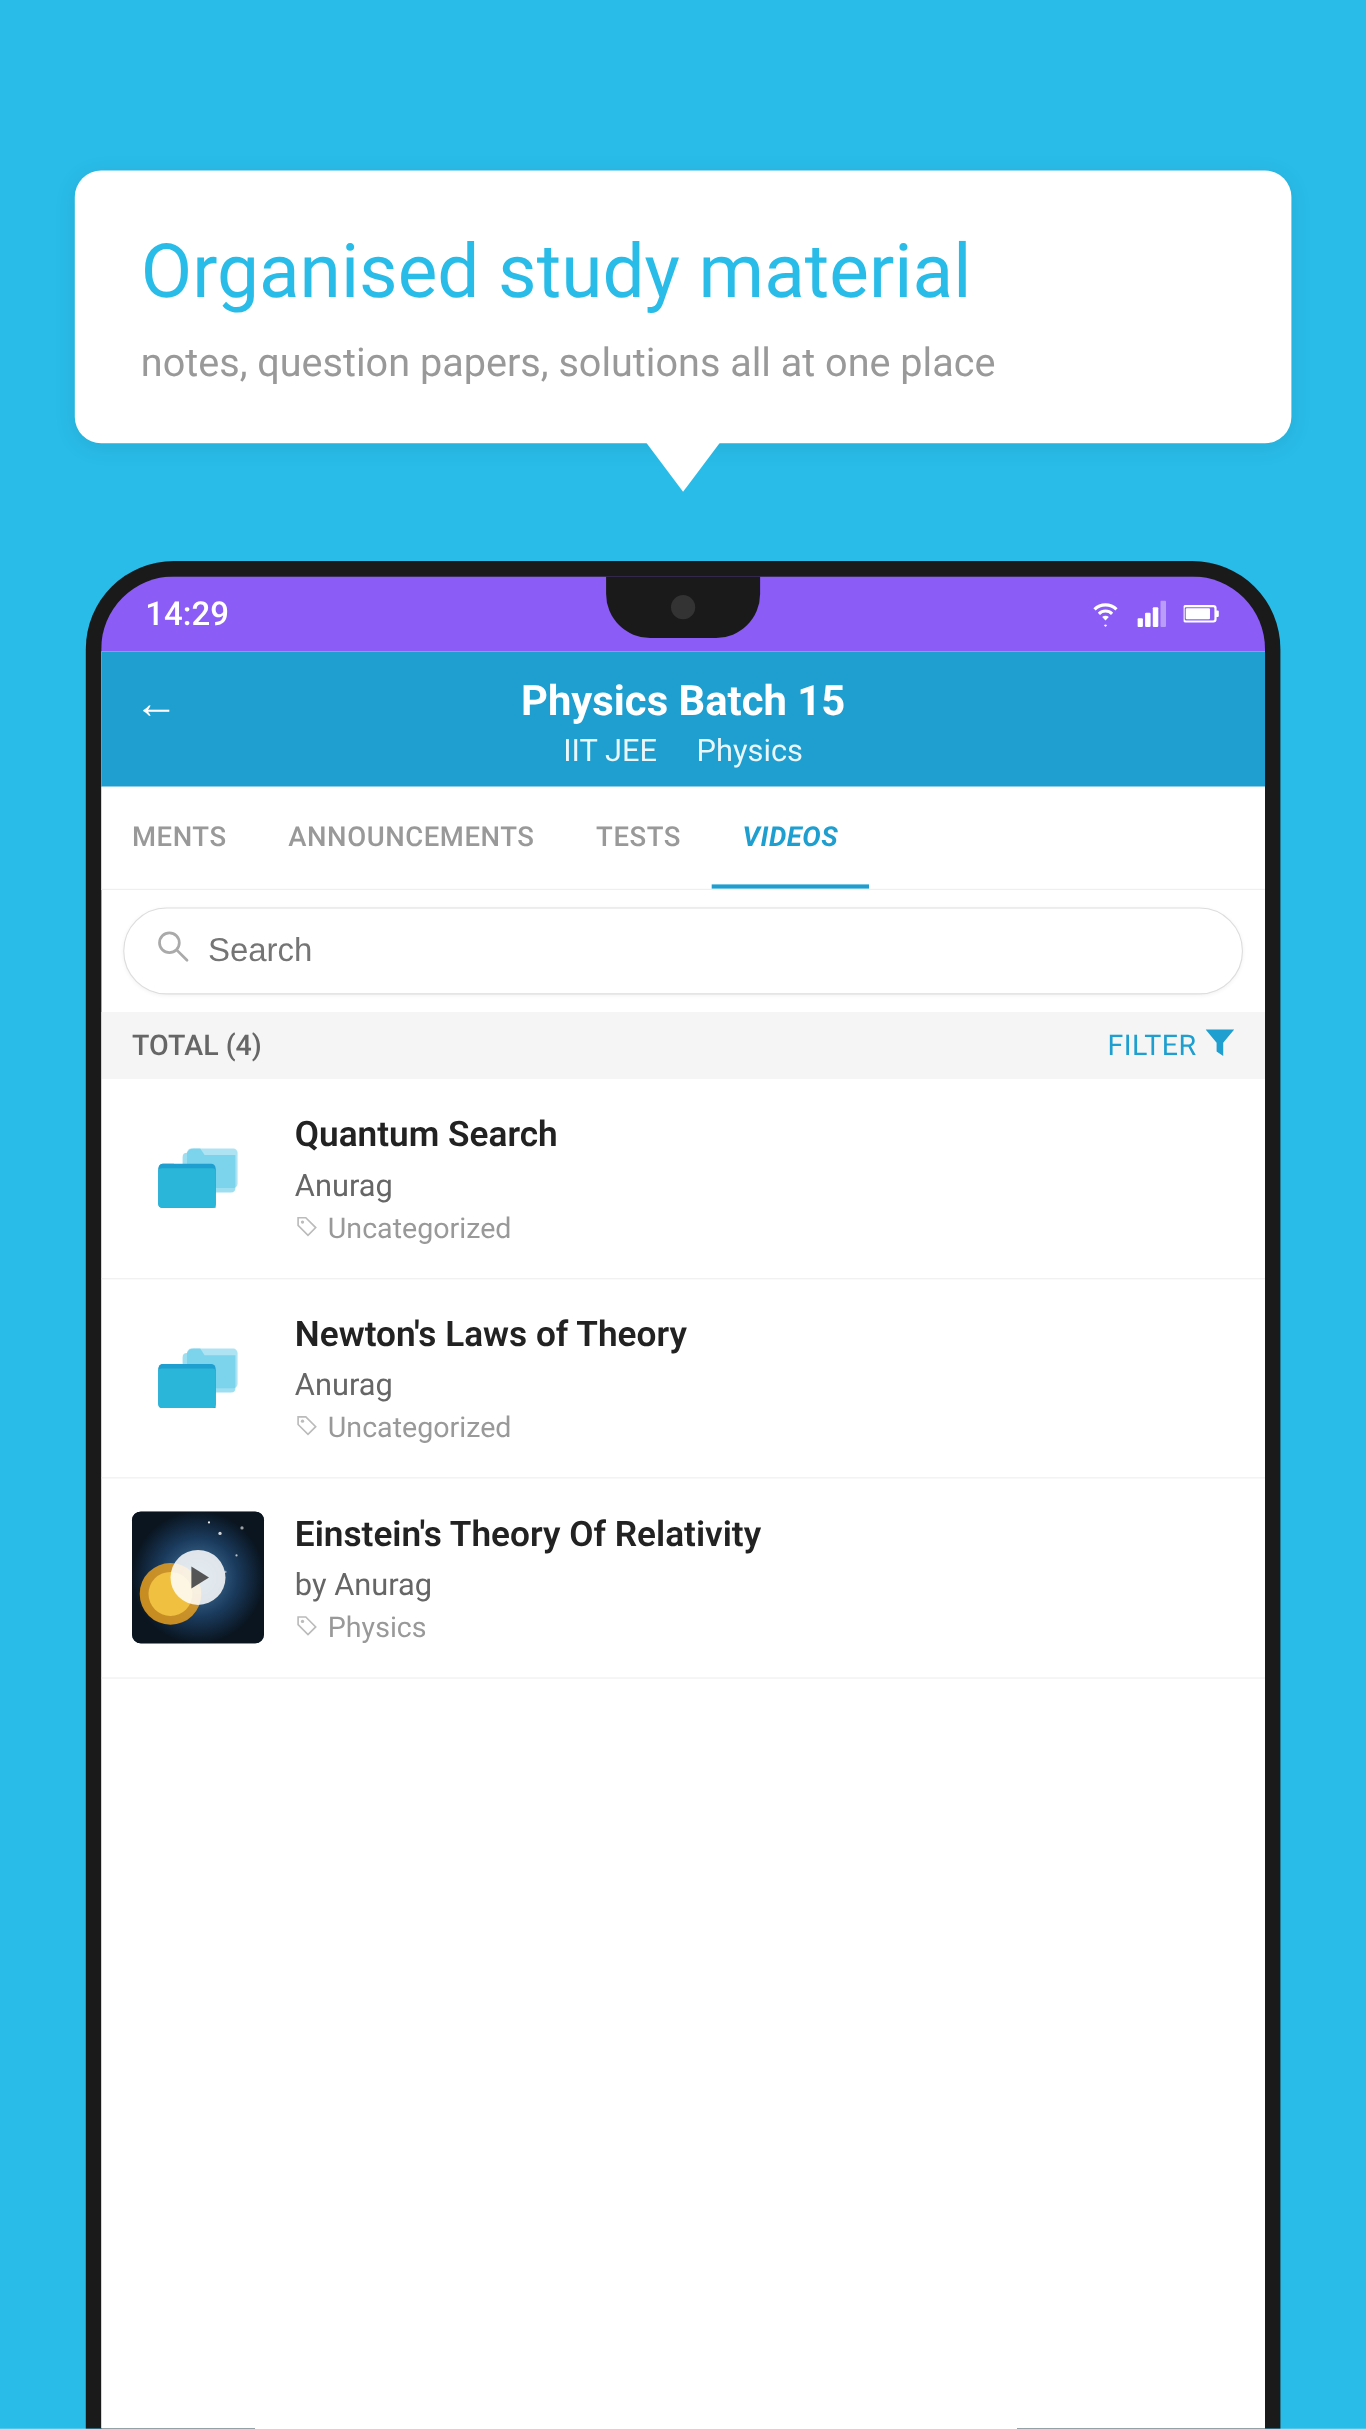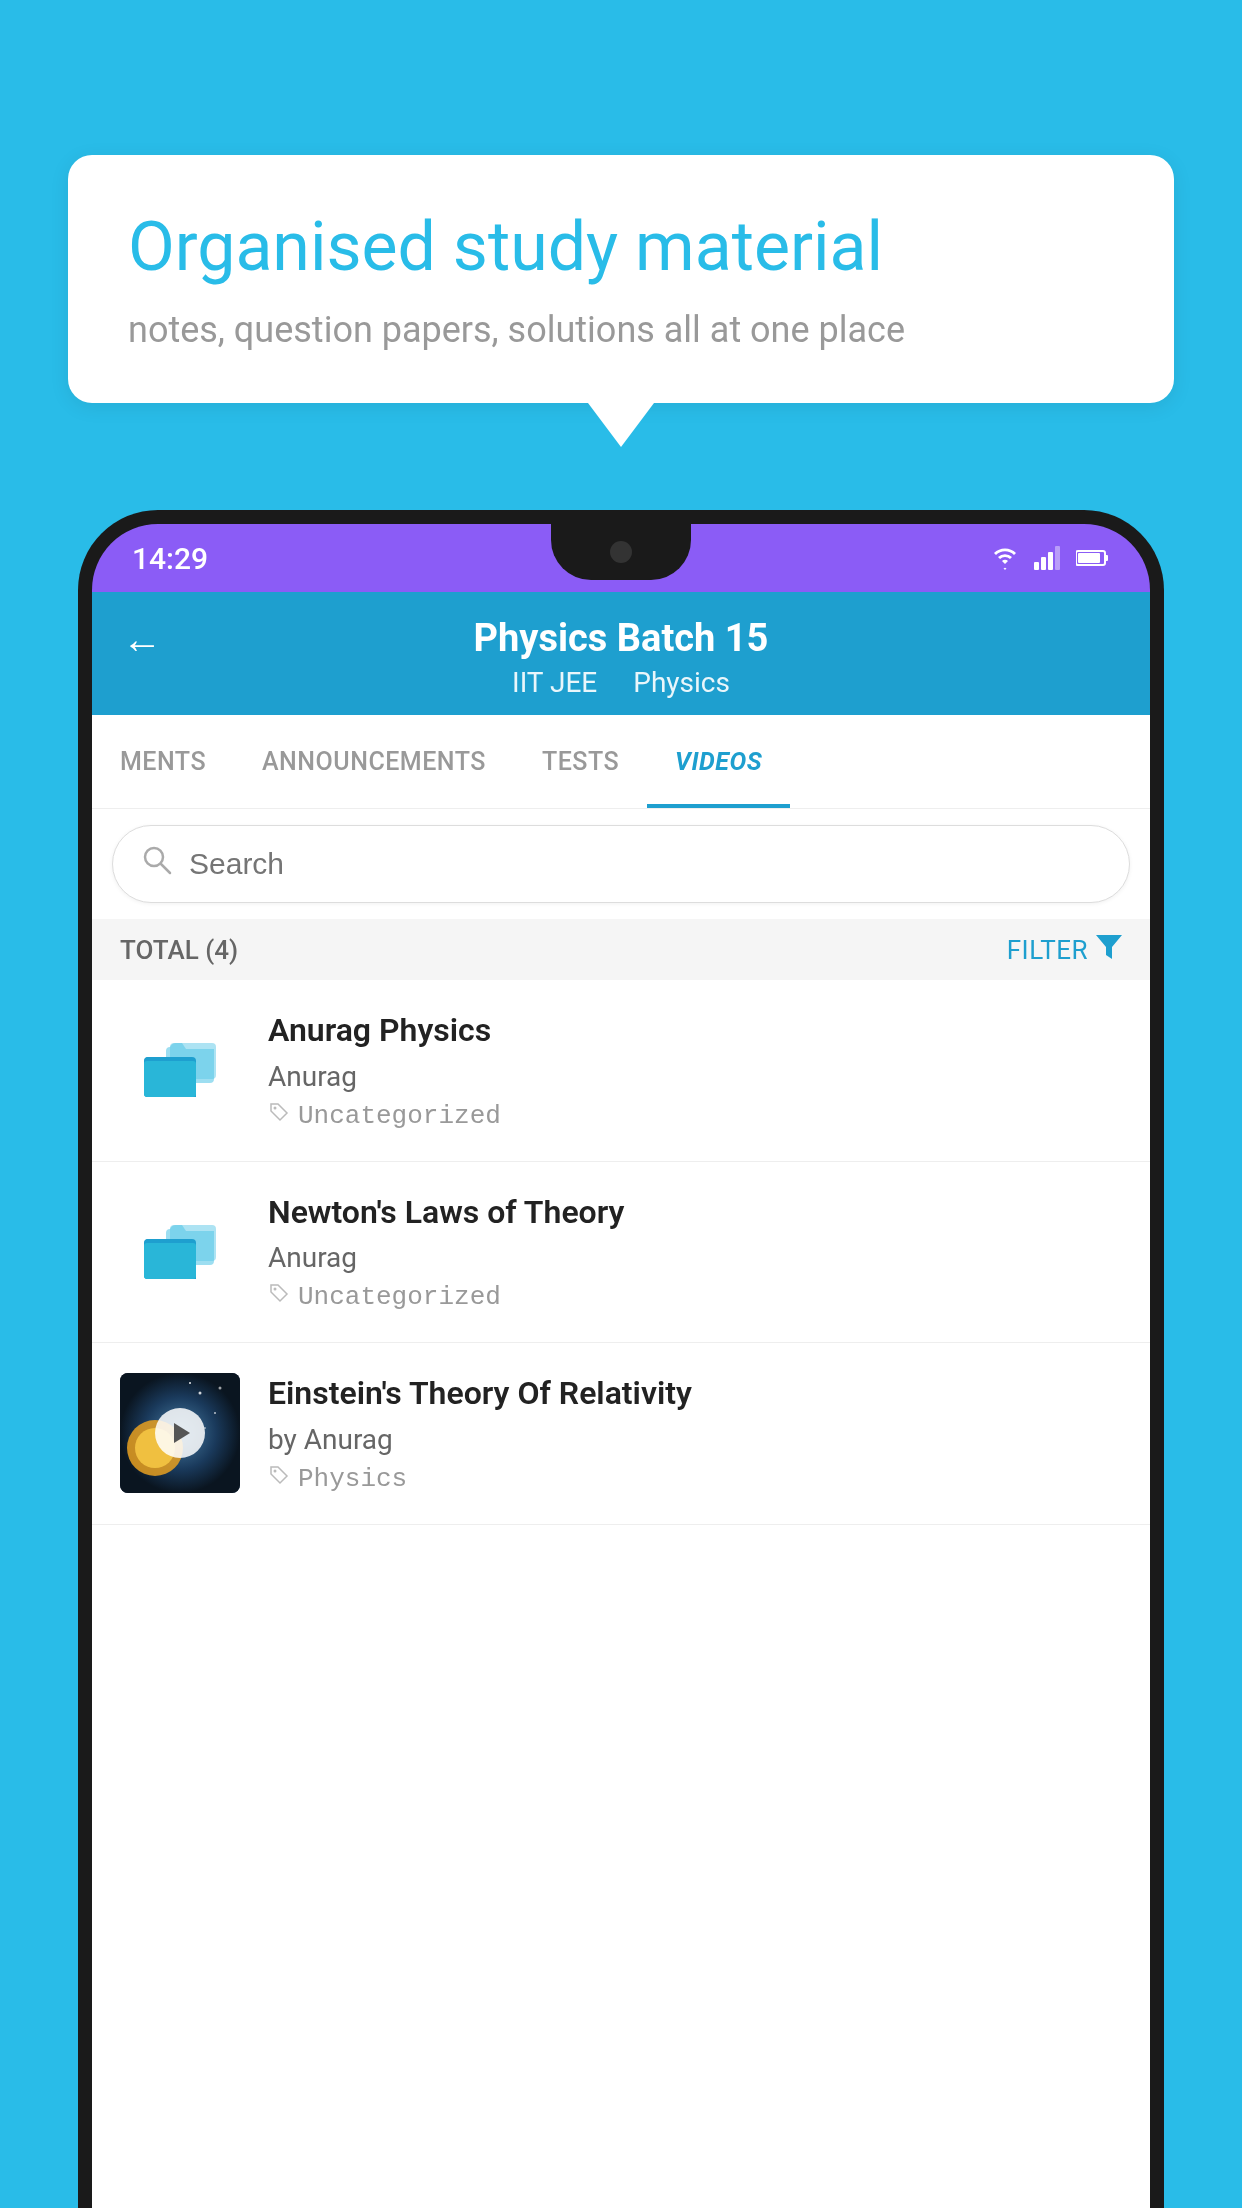--- a/index.html
+++ b/index.html
@@ -317,25 +317,24 @@
       line-height: 1.3;
       margin-bottom: 8px;
     }
     .video-author {
       font-size: 28px;
       color: #666;
       margin-bottom: 8px;
     }
     .video-tag {
       display: flex;
-      align-items: flex-start;
+      align-items: flex-end;
       gap: 8px;
       color: #999;
       font-size: 26px;
-      font-family: Liberation Mono, monospace;
     }
     .tag-icon {
       font-size: 22px;
     }
   </style>
 </head>
 <body>
 
 <div class="speech-bubble-container">
   <div class="speech-bubble">
@@ -424,21 +423,21 @@
 
               <rect x="30" y="8" width="46" height="36" rx="4" fill="#5bc8e8" opacity="0.5"></rect>
               <path d="M30 12 Q32 8 36 8 L42 8 L46 14 L74 14 L74 44 Q74 48 70 48 L30 48 Q26 48 26 44 L26 16 Q26 12 30 12Z" fill="#5bc8e8" opacity="0.6"></path>
 
               <rect x="4" y="22" width="52" height="40" rx="4" fill="#1e9fcf"></rect>
               <path d="M4 28 Q4 22 8 22 L18 22 L22 27 L52 27 L52 27 L56 27 L56 62 Q56 62 52 62 L8 62 Q4 62 4 58Z" fill="#1e9fcf"></path>
               <rect x="4" y="26" width="52" height="36" rx="3" fill="#29b6d8"></rect>
             </svg>
           </div>
           <div class="video-info">
-            <div class="video-title">Anurag Physics</div>
+            <div class="video-title">Quantum Search</div>
             <div class="video-author">Anurag</div>
             <div class="video-tag">
               <span class="tag-icon">
                 <svg width="22" height="22" viewBox="0 0 22 22" fill="none">
                   <path d="M3 3h7l9 9-7 7-9-9V3z" stroke="#bbb" stroke-width="1.5" fill="none"></path>
                   <circle cx="7" cy="7" r="1.5" fill="#bbb"></circle>
                 </svg>
               </span>
               <span>Uncategorized</span>
             </div>

